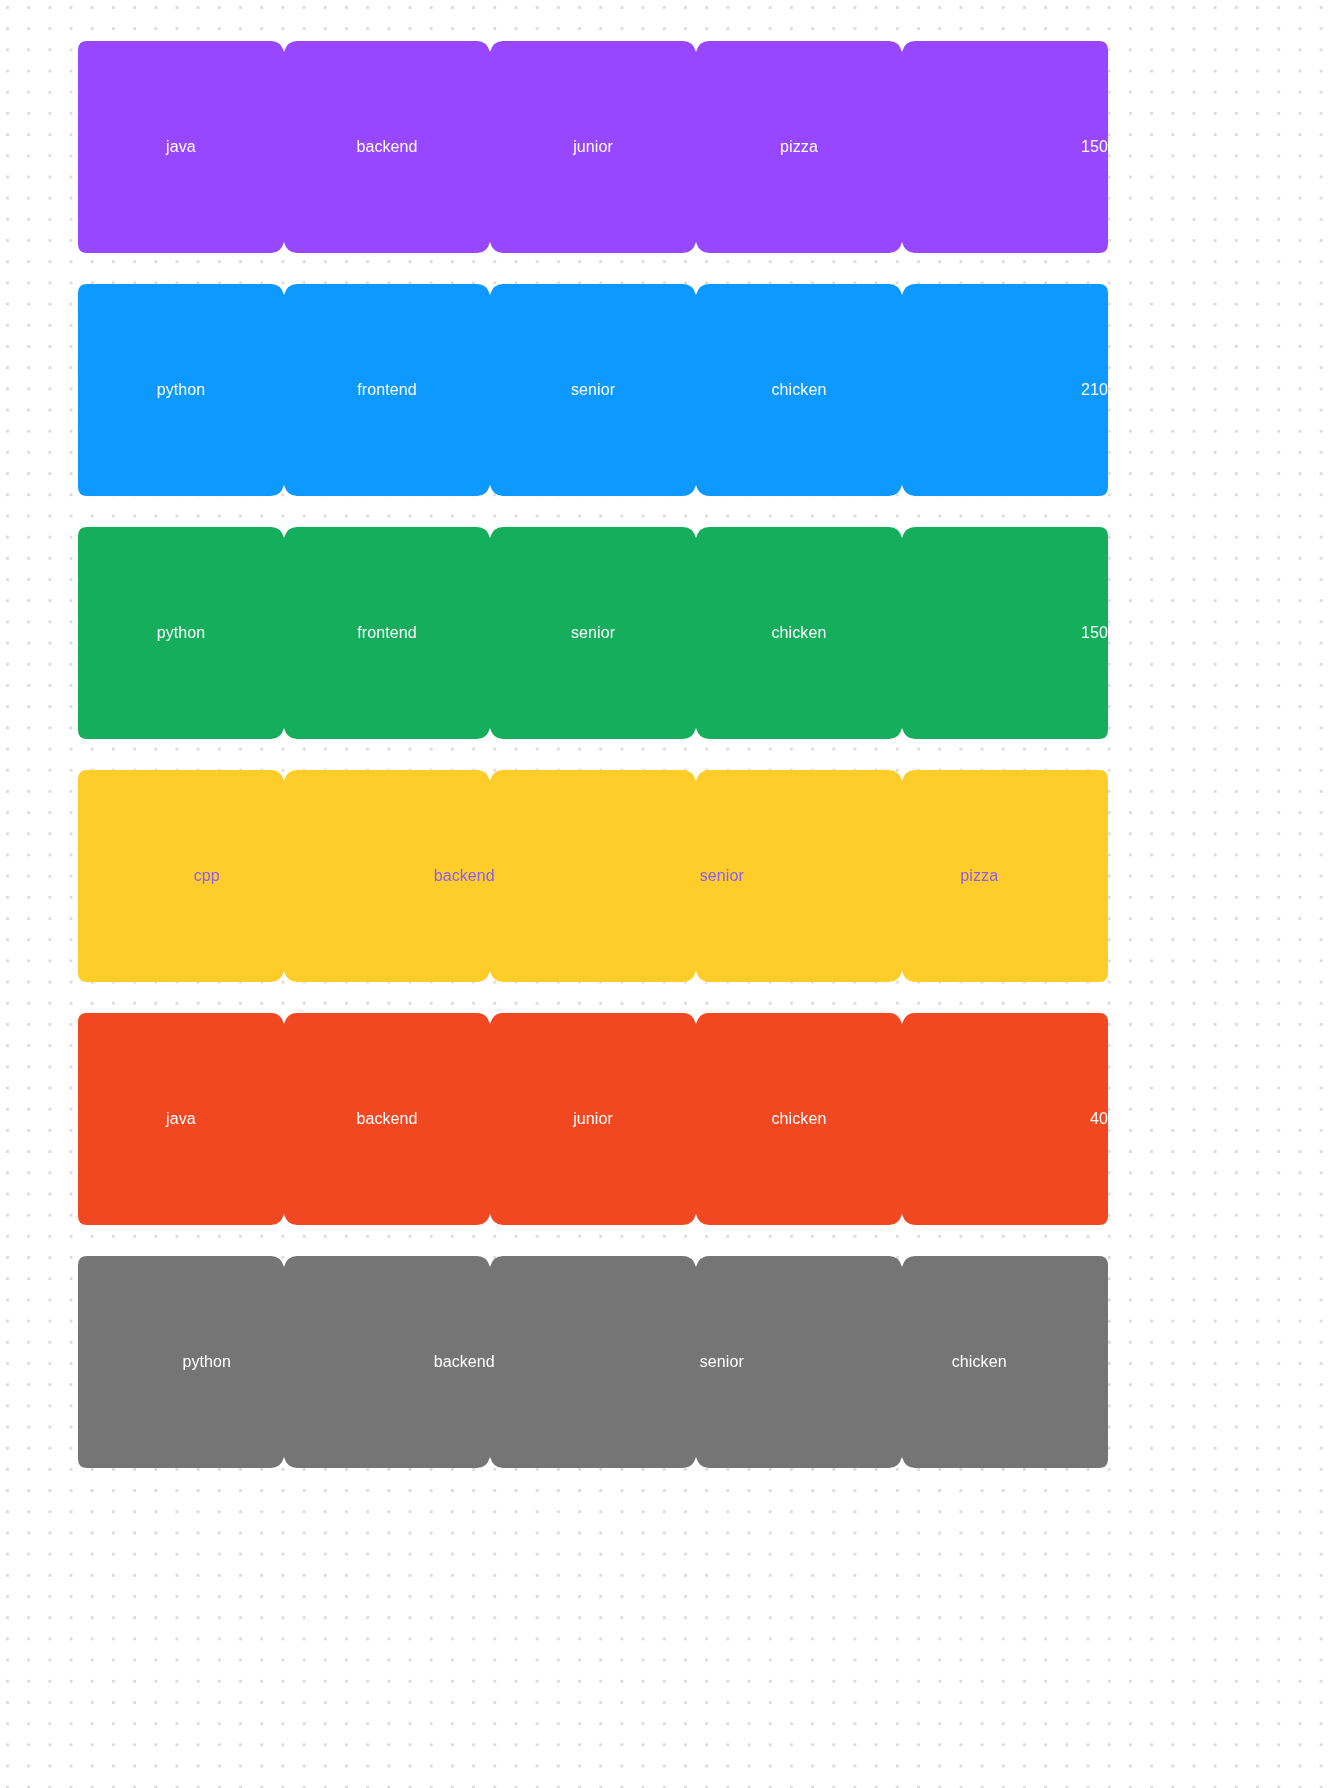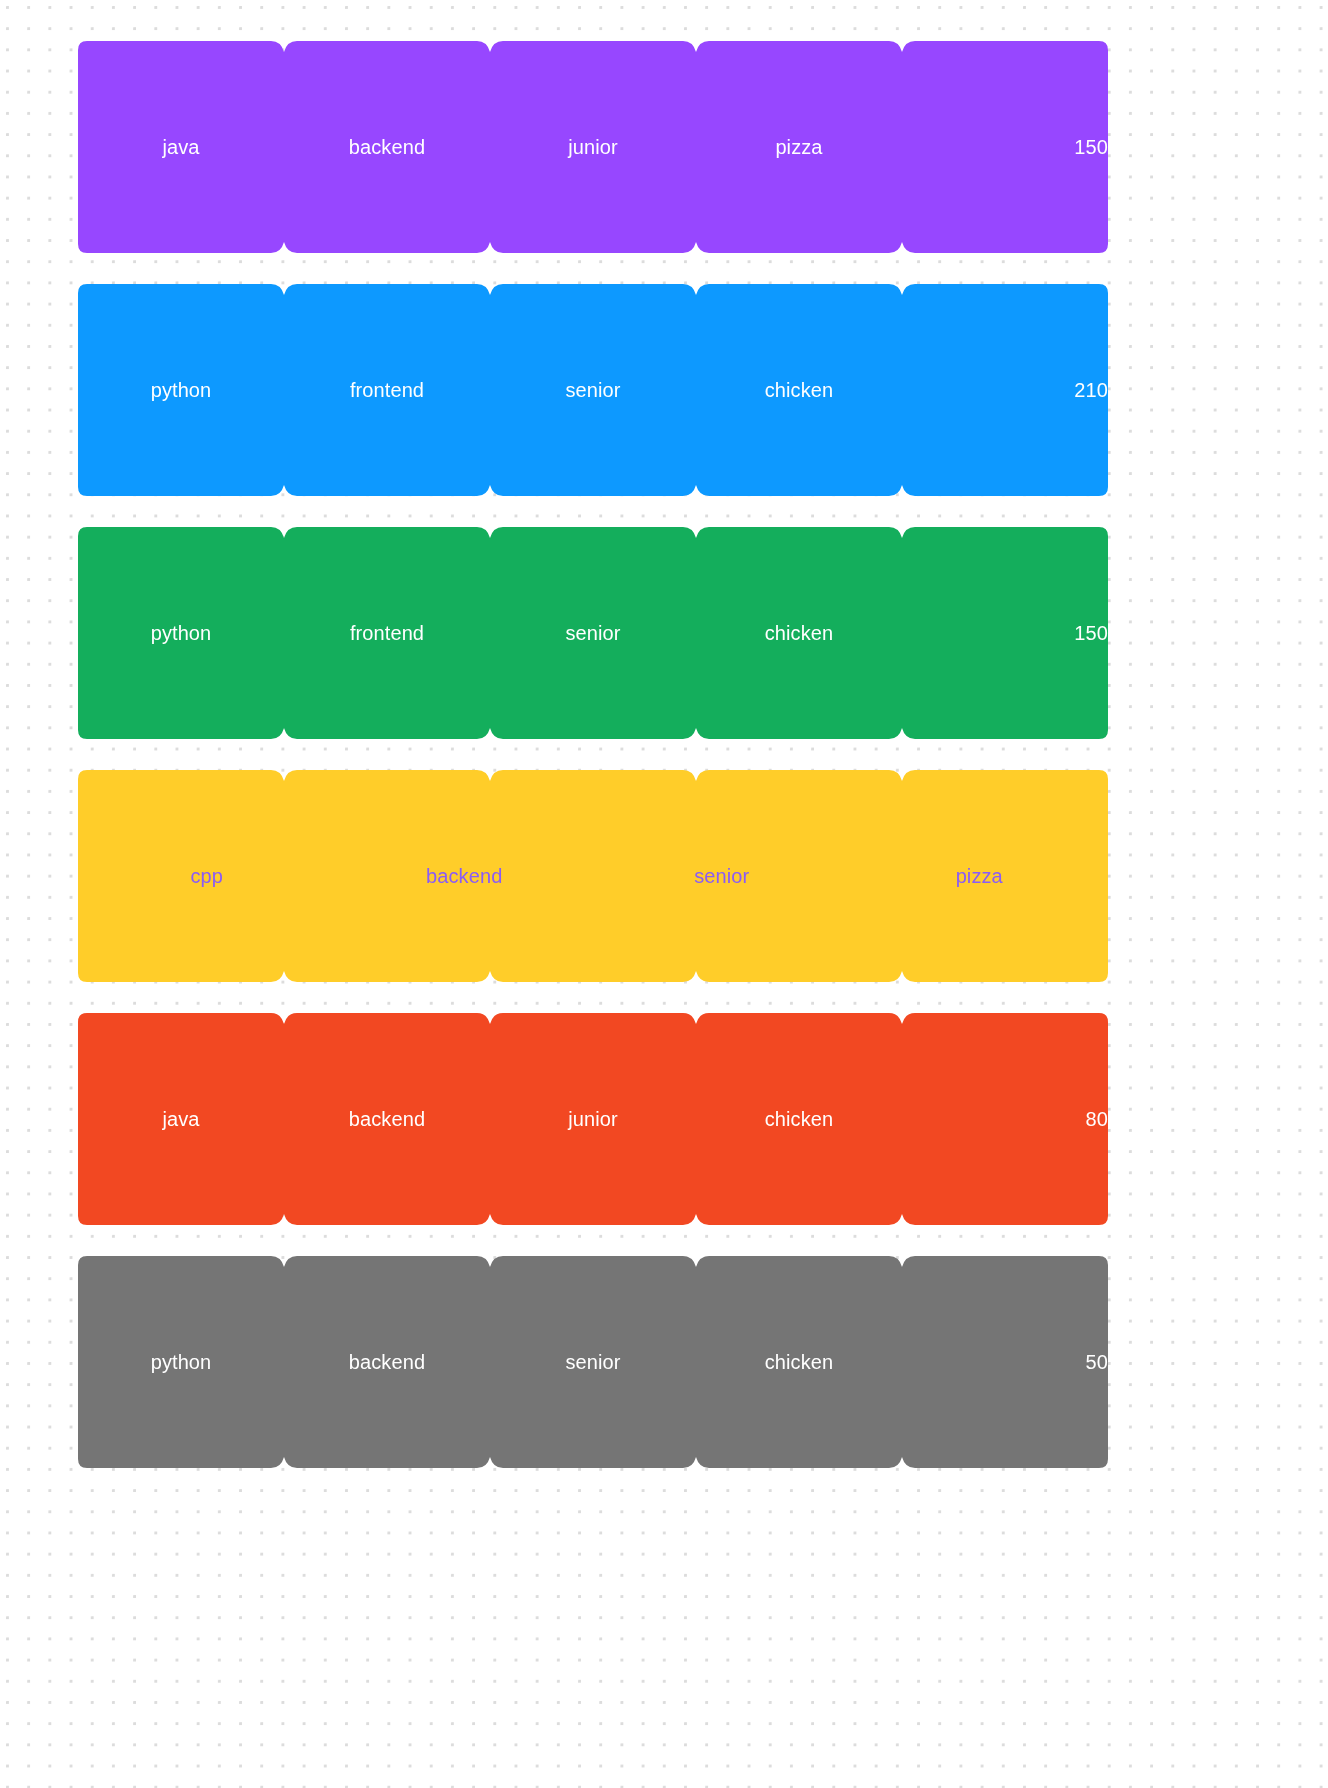--- a/index.html
+++ b/index.html
@@ -52,21 +52,21 @@
     flex-direction:row;
     width:100%;
     height:100%;
   }
 
   .cell{
     flex:1 1 0;
     display:flex;
     align-items:center;
     justify-content:center;
-    font-size:20px;
+    font-size:16px;
     line-height:1;
     letter-spacing:0.1px;
     color:#ffffff;
     user-select:none;
   }
 
   .cell.num{
     font-variant-numeric:tabular-nums;
     justify-content:flex-end;
   }
@@ -176,39 +176,36 @@
         <div class="cell">
           <span>backend</span>
         </div>
         <div class="cell">
           <span>junior</span>
         </div>
         <div class="cell">
           <span>chicken</span>
         </div>
         <div class="cell num">
-          <span>80</span>
+          <span>40</span>
         </div>
       </div>
     </div>
     <div class="card">
       <svg class="card-bg" viewBox="0 0 1030 212" preserveAspectRatio="none">
         <path d="M 9 0 L 193 0 Q 203 0 206 11 Q 209 0 219 0 L 399 0 Q 409 0 412 11 Q 415 0 425 0 L 605 0 Q 615 0 618 11 Q 621 0 631 0 L 811 0 Q 821 0 824 11 Q 827 0 837 0 L 1021 0 Q 1030 0 1030 9 L 1030 203 Q 1030 212 1021 212 L 837 212 Q 827 212 824 201 Q 821 212 811 212 L 631 212 Q 621 212 618 201 Q 615 212 605 212 L 425 212 Q 415 212 412 201 Q 409 212 399 212 L 219 212 Q 209 212 206 201 Q 203 212 193 212 L 9 212 Q 0 212 0 203 L 0 9 Q 0 0 9 0 Z" fill="#757575"></path>
       </svg>
       <div class="cells">
         <div class="cell">
           <span>python</span>
         </div>
         <div class="cell">
           <span>backend</span>
         </div>
         <div class="cell">
           <span>senior</span>
         </div>
         <div class="cell">
           <span>chicken</span>
         </div>
-        <div class="cell num">
-          <span>50</span>
-        </div>
       </div>
     </div>
   </div>
 
 </body></html>

